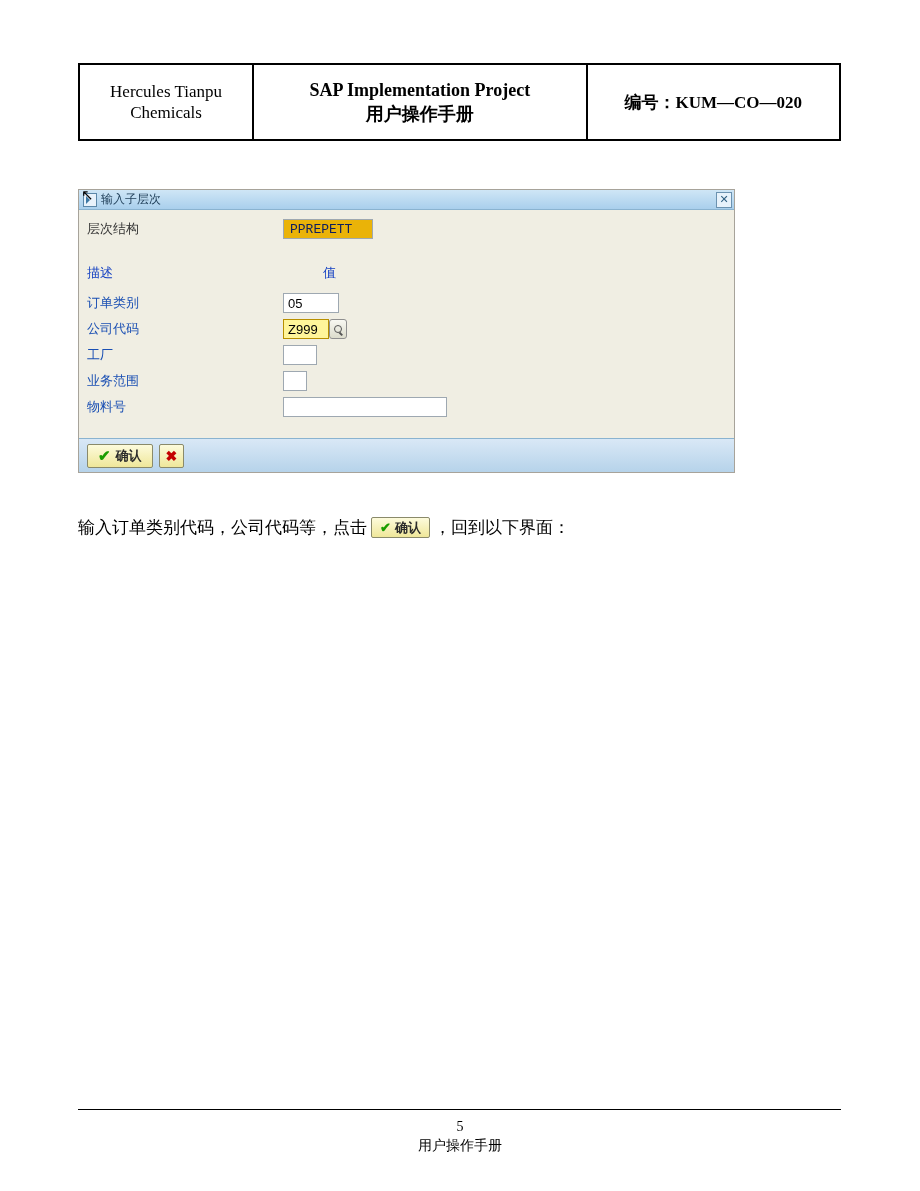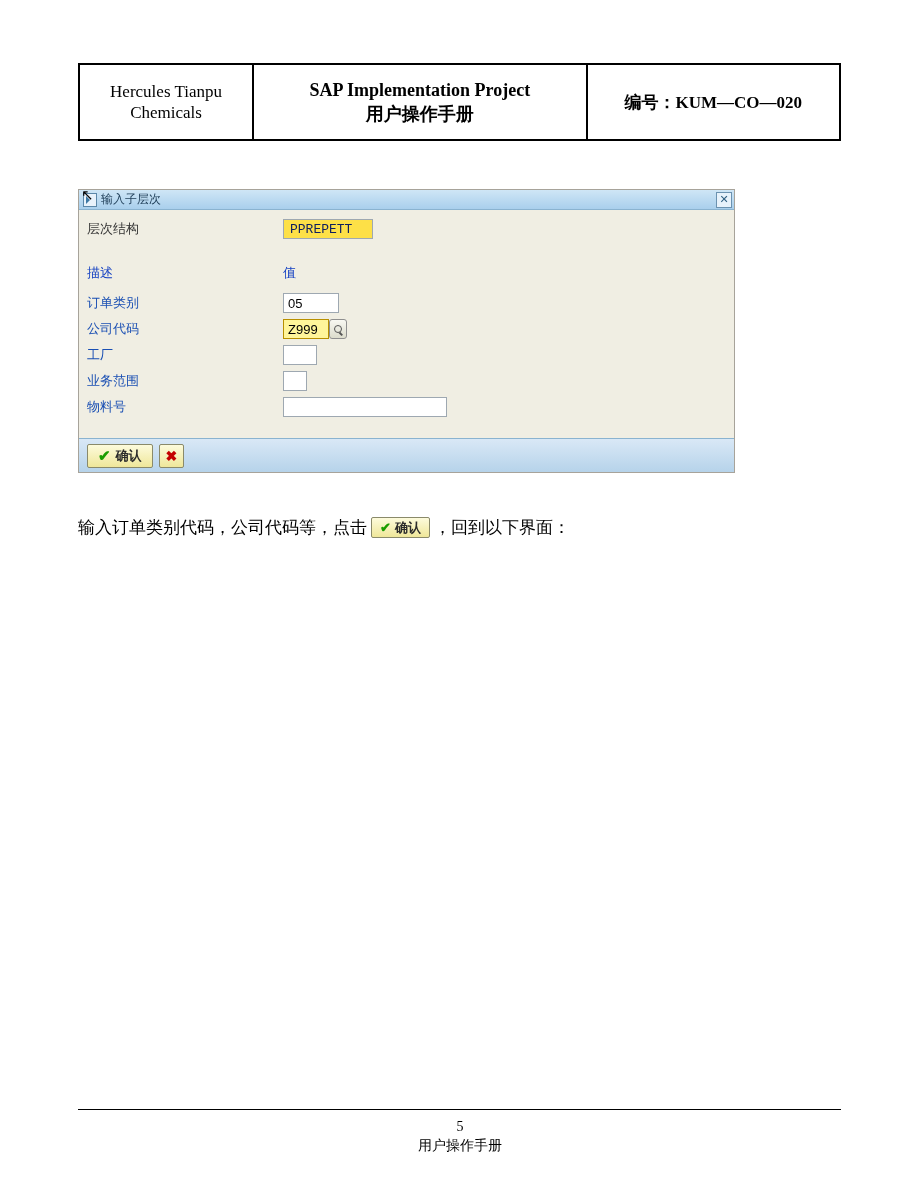--- a/index.html
+++ b/index.html
@@ -97,26 +97,26 @@
     padding: 6px 8px 18px 8px;
     background: #f0eee3;
   }
   .row {
     display: flex;
     align-items: center;
     height: 26px;
   }
   .row .lbl { width: 196px; color: #333; }
   .row .lbl.link { color: #1a4fb3; cursor: pointer; }
-  .head-row { margin-top: 18px; margin-bottom: 4px; }
+  .head-row { margin-top: 18px; margin-bottom: 4px; gap: 40px; }
   .head-row .lbl, .head-row .val-head { color: #1440c2; }
   .head-row .val-head { margin-left: 0; width: 60px; }
 
   .ro-box { 
-    background: #fde047;
+    background: #eab308;
     border: 1px solid #9ea8b1;
     height: 20px;
     padding: 1px 6px;
     font-family: Consolas, "Courier New", monospace;
     font-size: 13px;
     color: #0e1e5f;
     display: inline-flex;
     align-items: center;
     min-width: 90px;
   }

